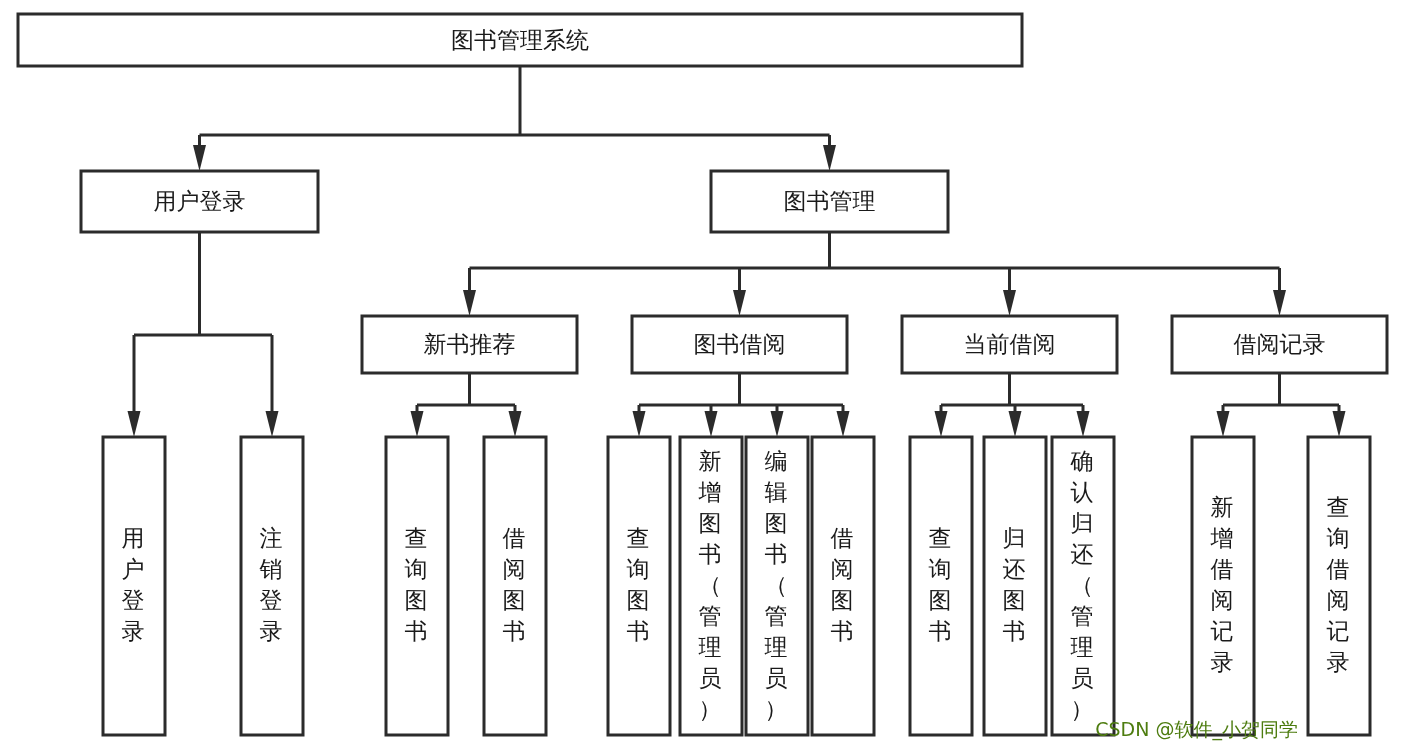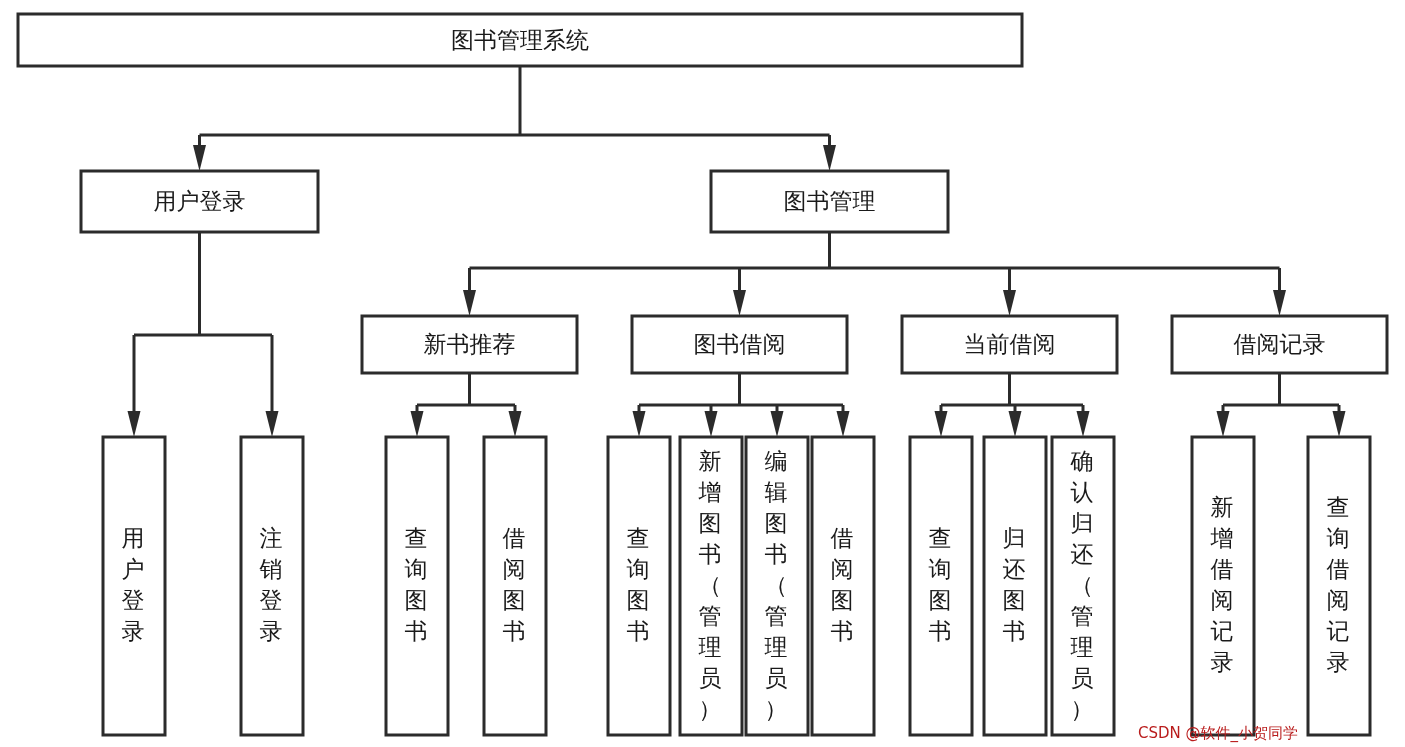--- a/index.html
+++ b/index.html
@@ -55,22 +55,22 @@
     fill: #1a1a1a;
     text-anchor: middle;
     dominant-baseline: middle;
     letter-spacing: 2px;
   }
   .watermark {
     position: absolute;
     right: 8px;
     bottom: 4px;
     font-family: "DejaVu Sans", "Liberation Sans", sans-serif;
-    font-size: 15px;
-    color: #b91c1c;
+    font-size: 19px;
+    color: #4d7c0f;
     white-space: nowrap;
     pointer-events: none;
     user-select: none;
   }
 </style>
 </head>
 <body>
 
 <div id="diagram-root">
 

